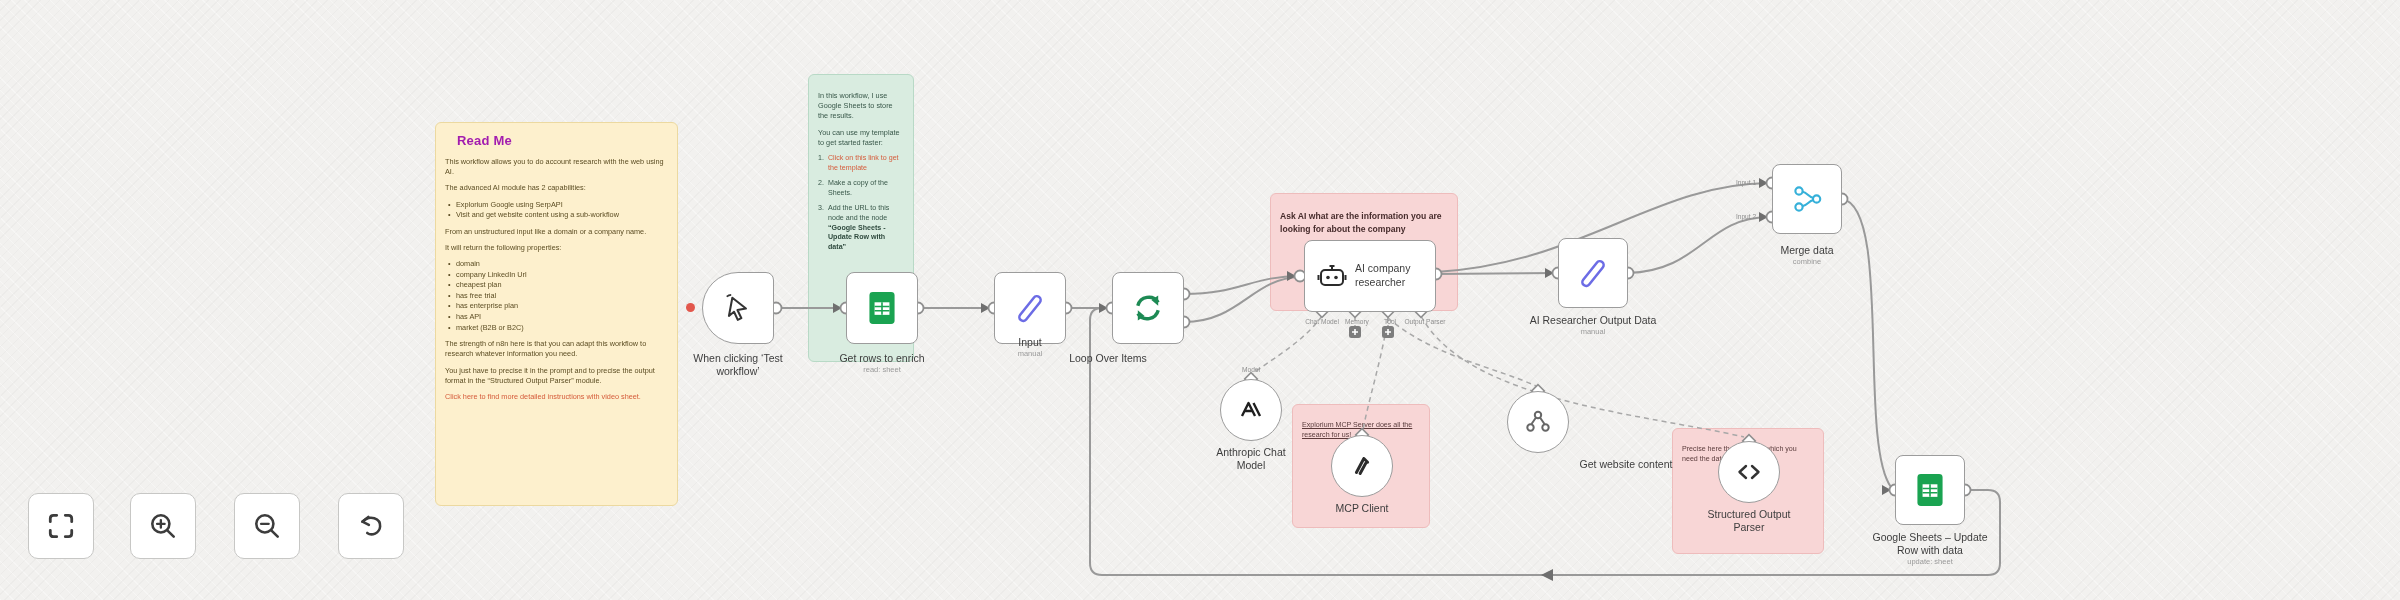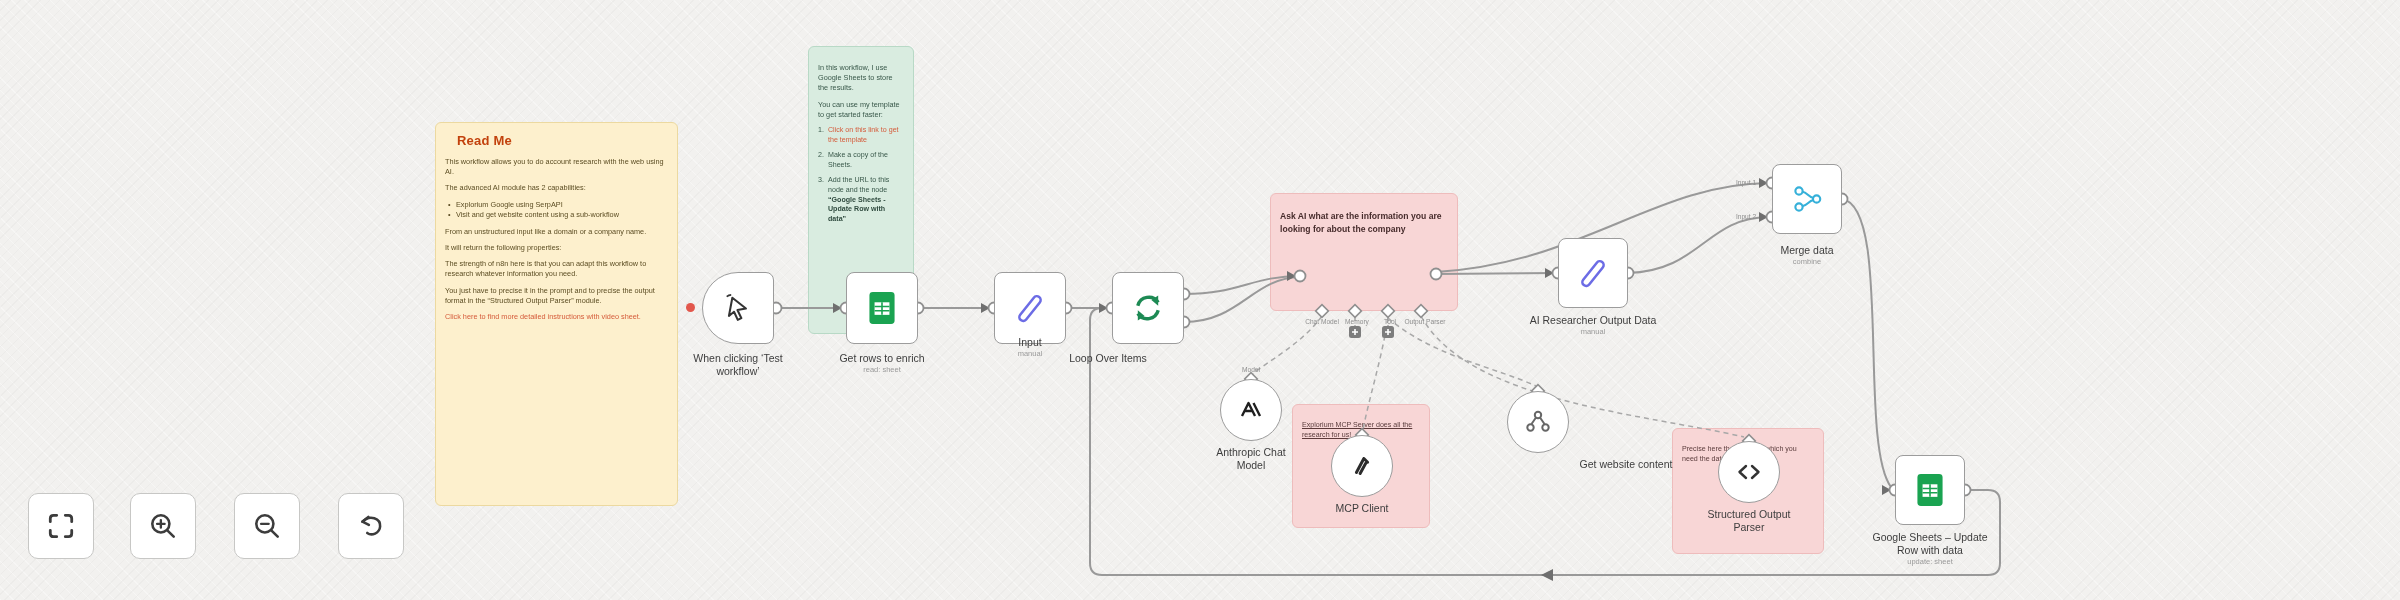--- a/index.html
+++ b/index.html
@@ -8,23 +8,23 @@
     position:relative; width:2400px; height:600px; overflow:hidden;
     background-color:#f2f1ef;
     background-image:
       repeating-linear-gradient(135deg, rgba(0,0,0,0.025) 0 1px, transparent 1px 7px),
       repeating-linear-gradient(45deg, rgba(255,255,255,0.35) 0 1px, transparent 1px 9px);
   }
 
   
   .note { position:absolute; border-radius:6px; z-index:1; padding:10px 9px; overflow:hidden; }
   .note-yellow { background:#fdf0cd; border:1px solid #ecd9a0; color:#5c4d23; }
-  .note-green  { background:#d9ece0; border:1px solid #b8d9c6; color:#39584a; }
+  .note-green  { background:#d9ece0; border:1px solid #b8d9c6; color:#39584a;margin-top:28px; }
   .note-pink   { background:#f8d6d6; border:1px solid #eebcbc; color:#5d3a3a; }
-  .note h1 { font-size:13px; color:#c2410c; margin-bottom:9px; letter-spacing:.2px;padding-left:12px; }
+  .note h1 { font-size:13px; color:#a21caf; margin-bottom:9px; letter-spacing:.2px;padding-left:12px; }
   .note p  { font-size:7.3px; line-height:1.4; margin:6px 0; }
   .note ul { list-style:none; margin:4px 0 6px 2px; }
   .note li { font-size:7.3px; line-height:1.45; padding-left:9px; position:relative; }
   .note li::before { content:"•"; position:absolute; left:1px; }
   .note .link { color:#d55b3a; }
   .steps { margin-top:4px; }
   .step { display:flex; font-size:7.1px; line-height:1.4; margin:5px 0; }
   .step .num { width:10px; flex:none; }
   .bold { font-weight:bold; color:#2f4a3e; }
 
@@ -61,20 +61,29 @@
   <div class="note note-yellow" style="left:435px; top:122px; width:243px; height:384px;">
     <h1>Read Me</h1>
     <p>This workflow allows you to do account research with the web using AI.</p>
     <p>The advanced AI module has 2 capabilities:</p>
     <ul>
       <li>Explorium Google using SerpAPI</li>
       <li>Visit and get website content using a sub-workflow</li>
     </ul>
     <p>From an unstructured input like a domain or a company name.</p>
     <p>It will return the following properties:</p>
+    <ul>
+      <li>domain</li>
+      <li>company LinkedIn Url</li>
+      <li>cheapest plan</li>
+      <li>has free trial</li>
+      <li>has enterprise plan</li>
+      <li>has API</li>
+      <li>market (B2B or B2C)</li>
+    </ul>
     <p>The strength of n8n here is that you can adapt this workflow to research whatever information you need.</p>
     <p>You just have to precise it in the prompt and to precise the output format in the “Structured Output Parser” module.</p>
     <p class="link">Click here to find more detailed instructions with video sheet.</p>
   </div>
 
   <div class="note note-green" style="left:808px; top:46px; width:106px; height:288px;">
     <p>In this workflow, I use Google Sheets to store the results.</p>
     <p>You can use my template to get started faster:</p>
     <div class="steps">
       <div class="step">
@@ -214,20 +223,30 @@
   <div class="node" style="left:1112px; top:272px; width:72px; height:72px;">
     <svg width="34" height="34" viewBox="0 0 30 30">
       <path d="M 6 13 A 10 10 0 0 1 24 10" fill="none" stroke="#1d8a54" stroke-width="3"></path>
       <polygon points="24,4 24,13 18,8" fill="#1d8a54"></polygon>
       <path d="M 24 17 A 10 10 0 0 1 6 20" fill="none" stroke="#1d8a54" stroke-width="3"></path>
       <polygon points="6,26 6,17 12,22" fill="#1d8a54"></polygon>
     </svg>
   </div>
   <div class="node-label" style="left:1108px; top:352px; width:130px;">Loop Over Items</div>
 
+  <div class="node" style="left:1304px; top:240px; width:132px; height:72px; justify-content:flex-start; padding-left:12px;">
+    <svg width="30" height="30" viewBox="0 0 30 30">
+      <rect x="4" y="9" width="22" height="15" rx="4" fill="none" stroke="#2b2b2b" stroke-width="2"></rect>
+      <circle cx="11" cy="16.5" r="1.8" fill="#2b2b2b"></circle>
+      <circle cx="19" cy="16.5" r="1.8" fill="#2b2b2b"></circle>
+      <path d="M 15 9 V 5 M 12.5 5 H 17.5" stroke="#2b2b2b" stroke-width="2"></path>
+      <path d="M 1.5 14 V 19 M 28.5 14 V 19" stroke="#2b2b2b" stroke-width="2"></path>
+    </svg>
+    <div class="inner-label" style="width:72px;">AI company researcher</div>
+  </div>
   <div class="tiny-label" style="left:1322px; top:318px;">Chat Model</div>
   <div class="tiny-label" style="left:1357px; top:318px;">Memory</div>
   <div class="tiny-label" style="left:1390px; top:318px;">Tool</div>
   <div class="tiny-label" style="left:1425px; top:318px;">Output Parser</div>
 
   <div class="node" style="left:1558px; top:238px; width:70px; height:70px;">
     <svg width="34" height="34" viewBox="0 0 30 30">
       <path d="M 9 23 L 21 8" stroke="#6c6ce5" stroke-width="9" stroke-linecap="round"></path>
       <path d="M 9 23 L 21 8" stroke="#fff" stroke-width="4.5" stroke-linecap="round"></path>
     </svg>

